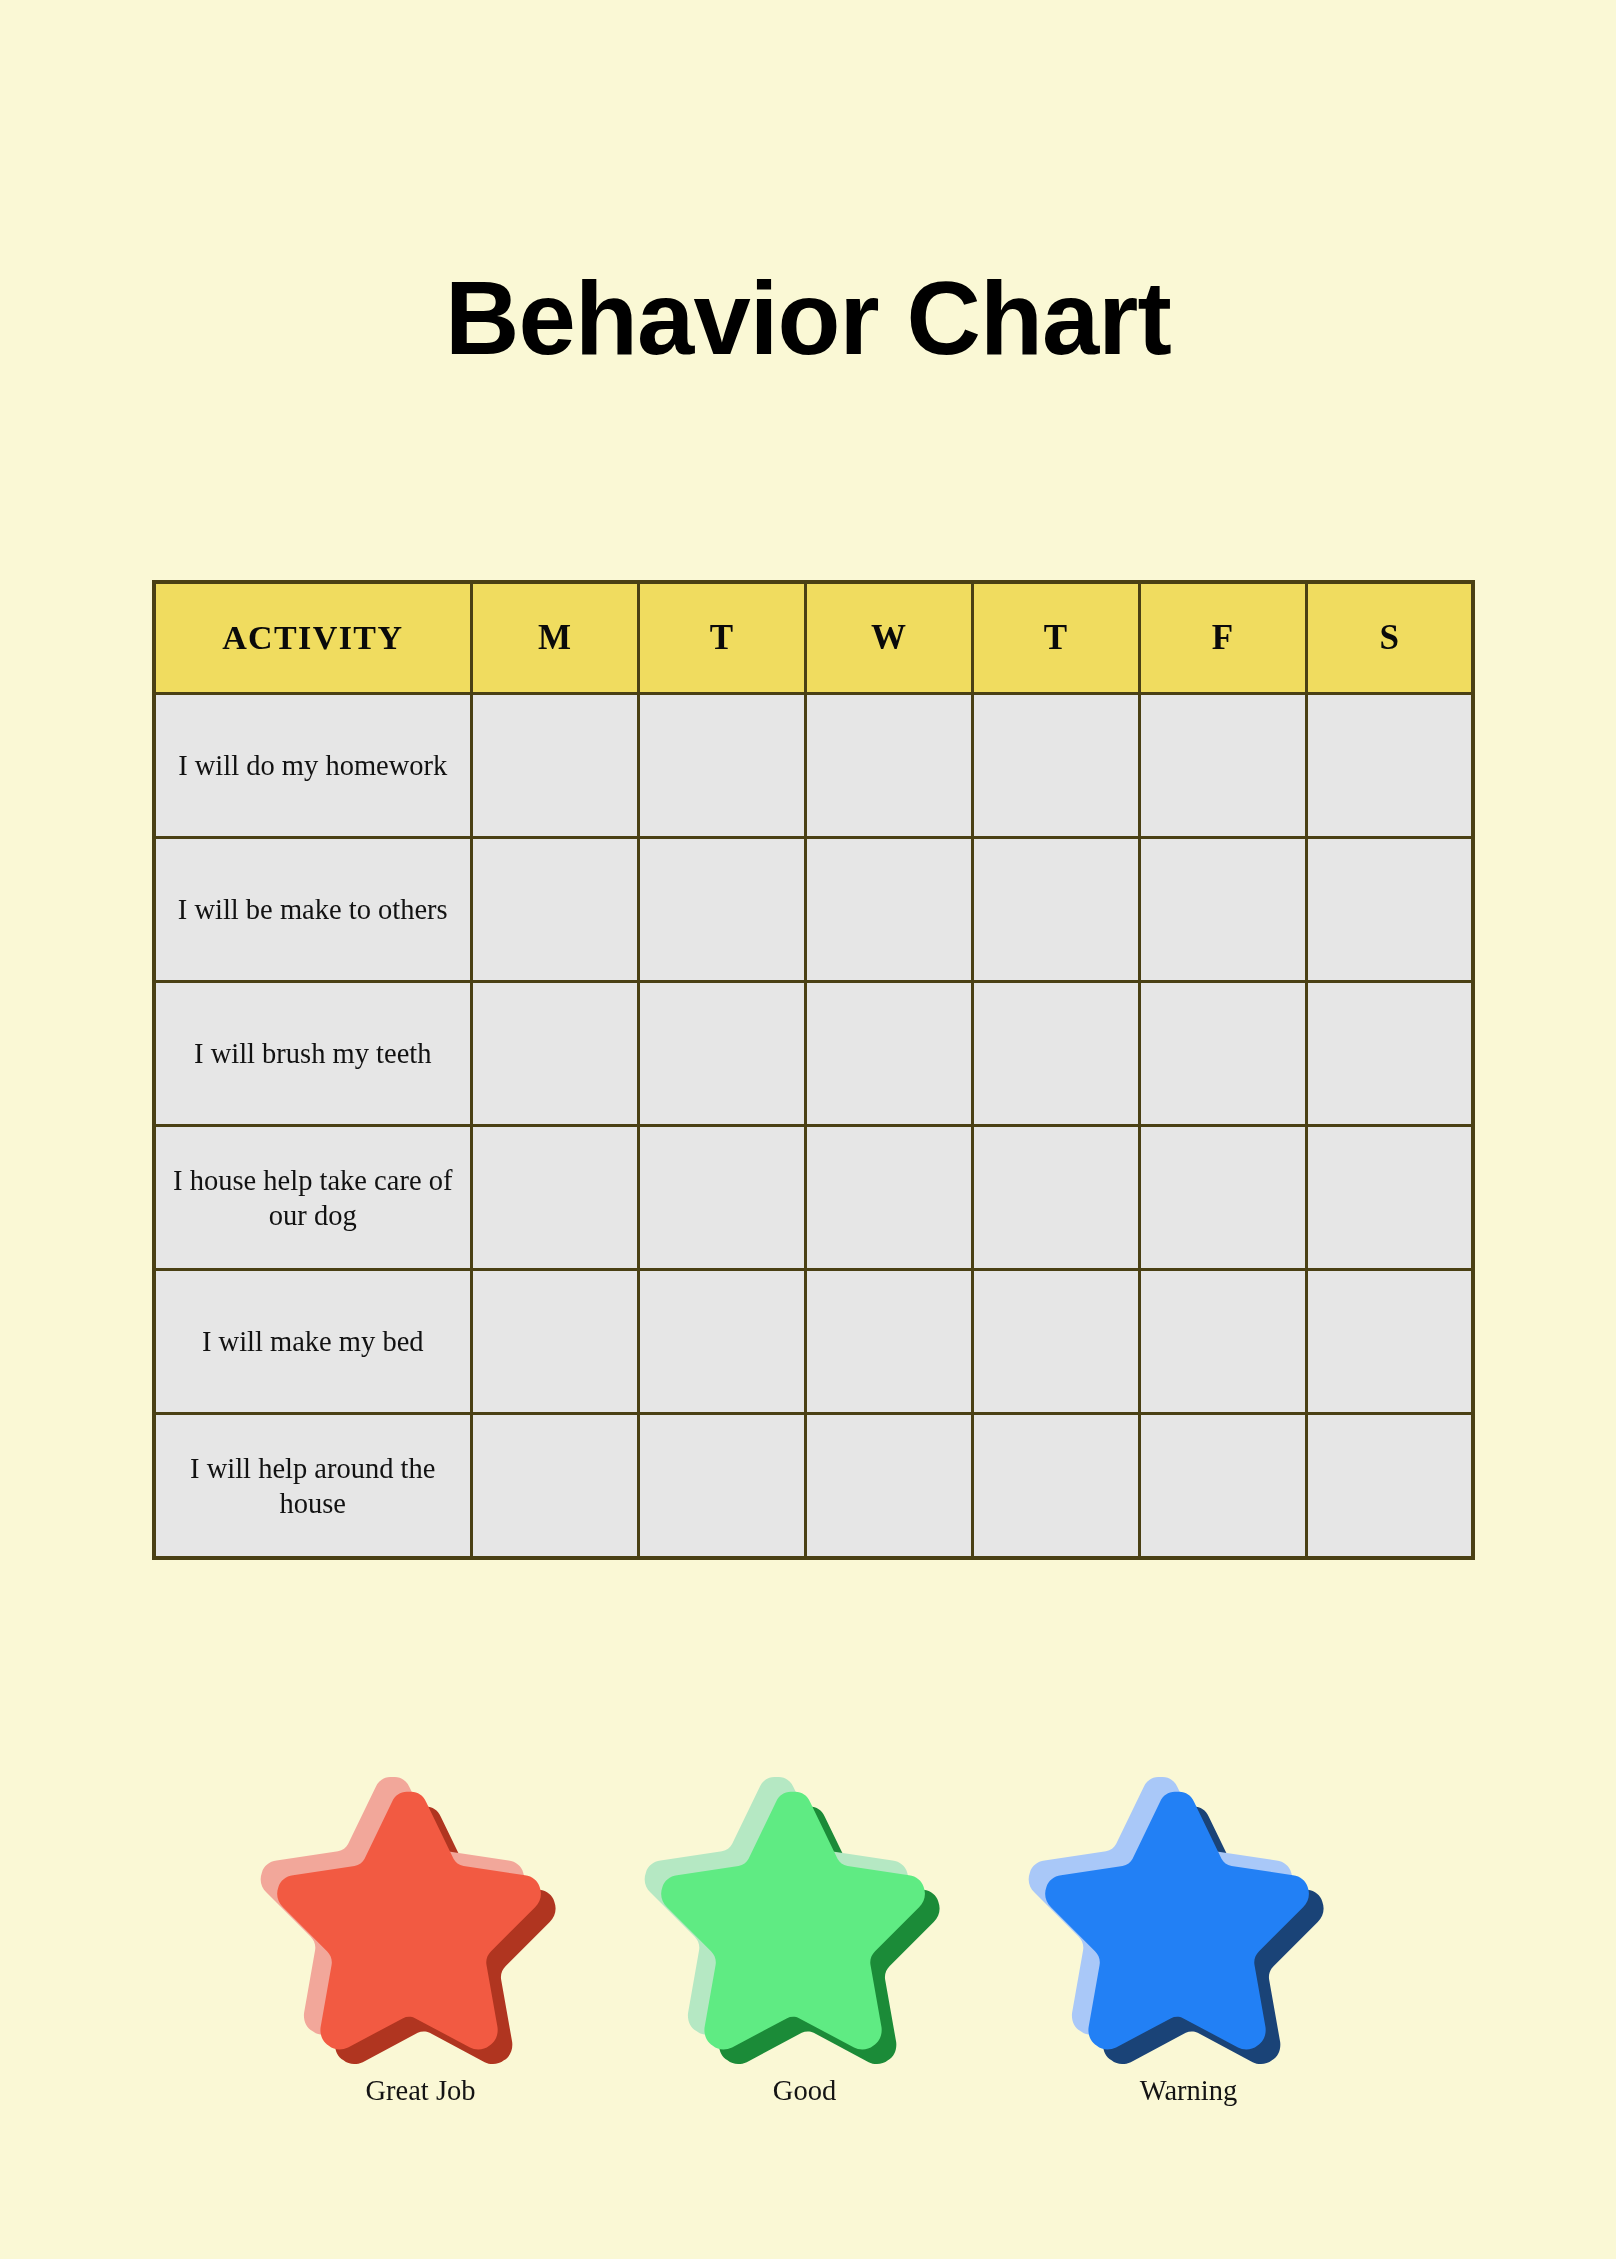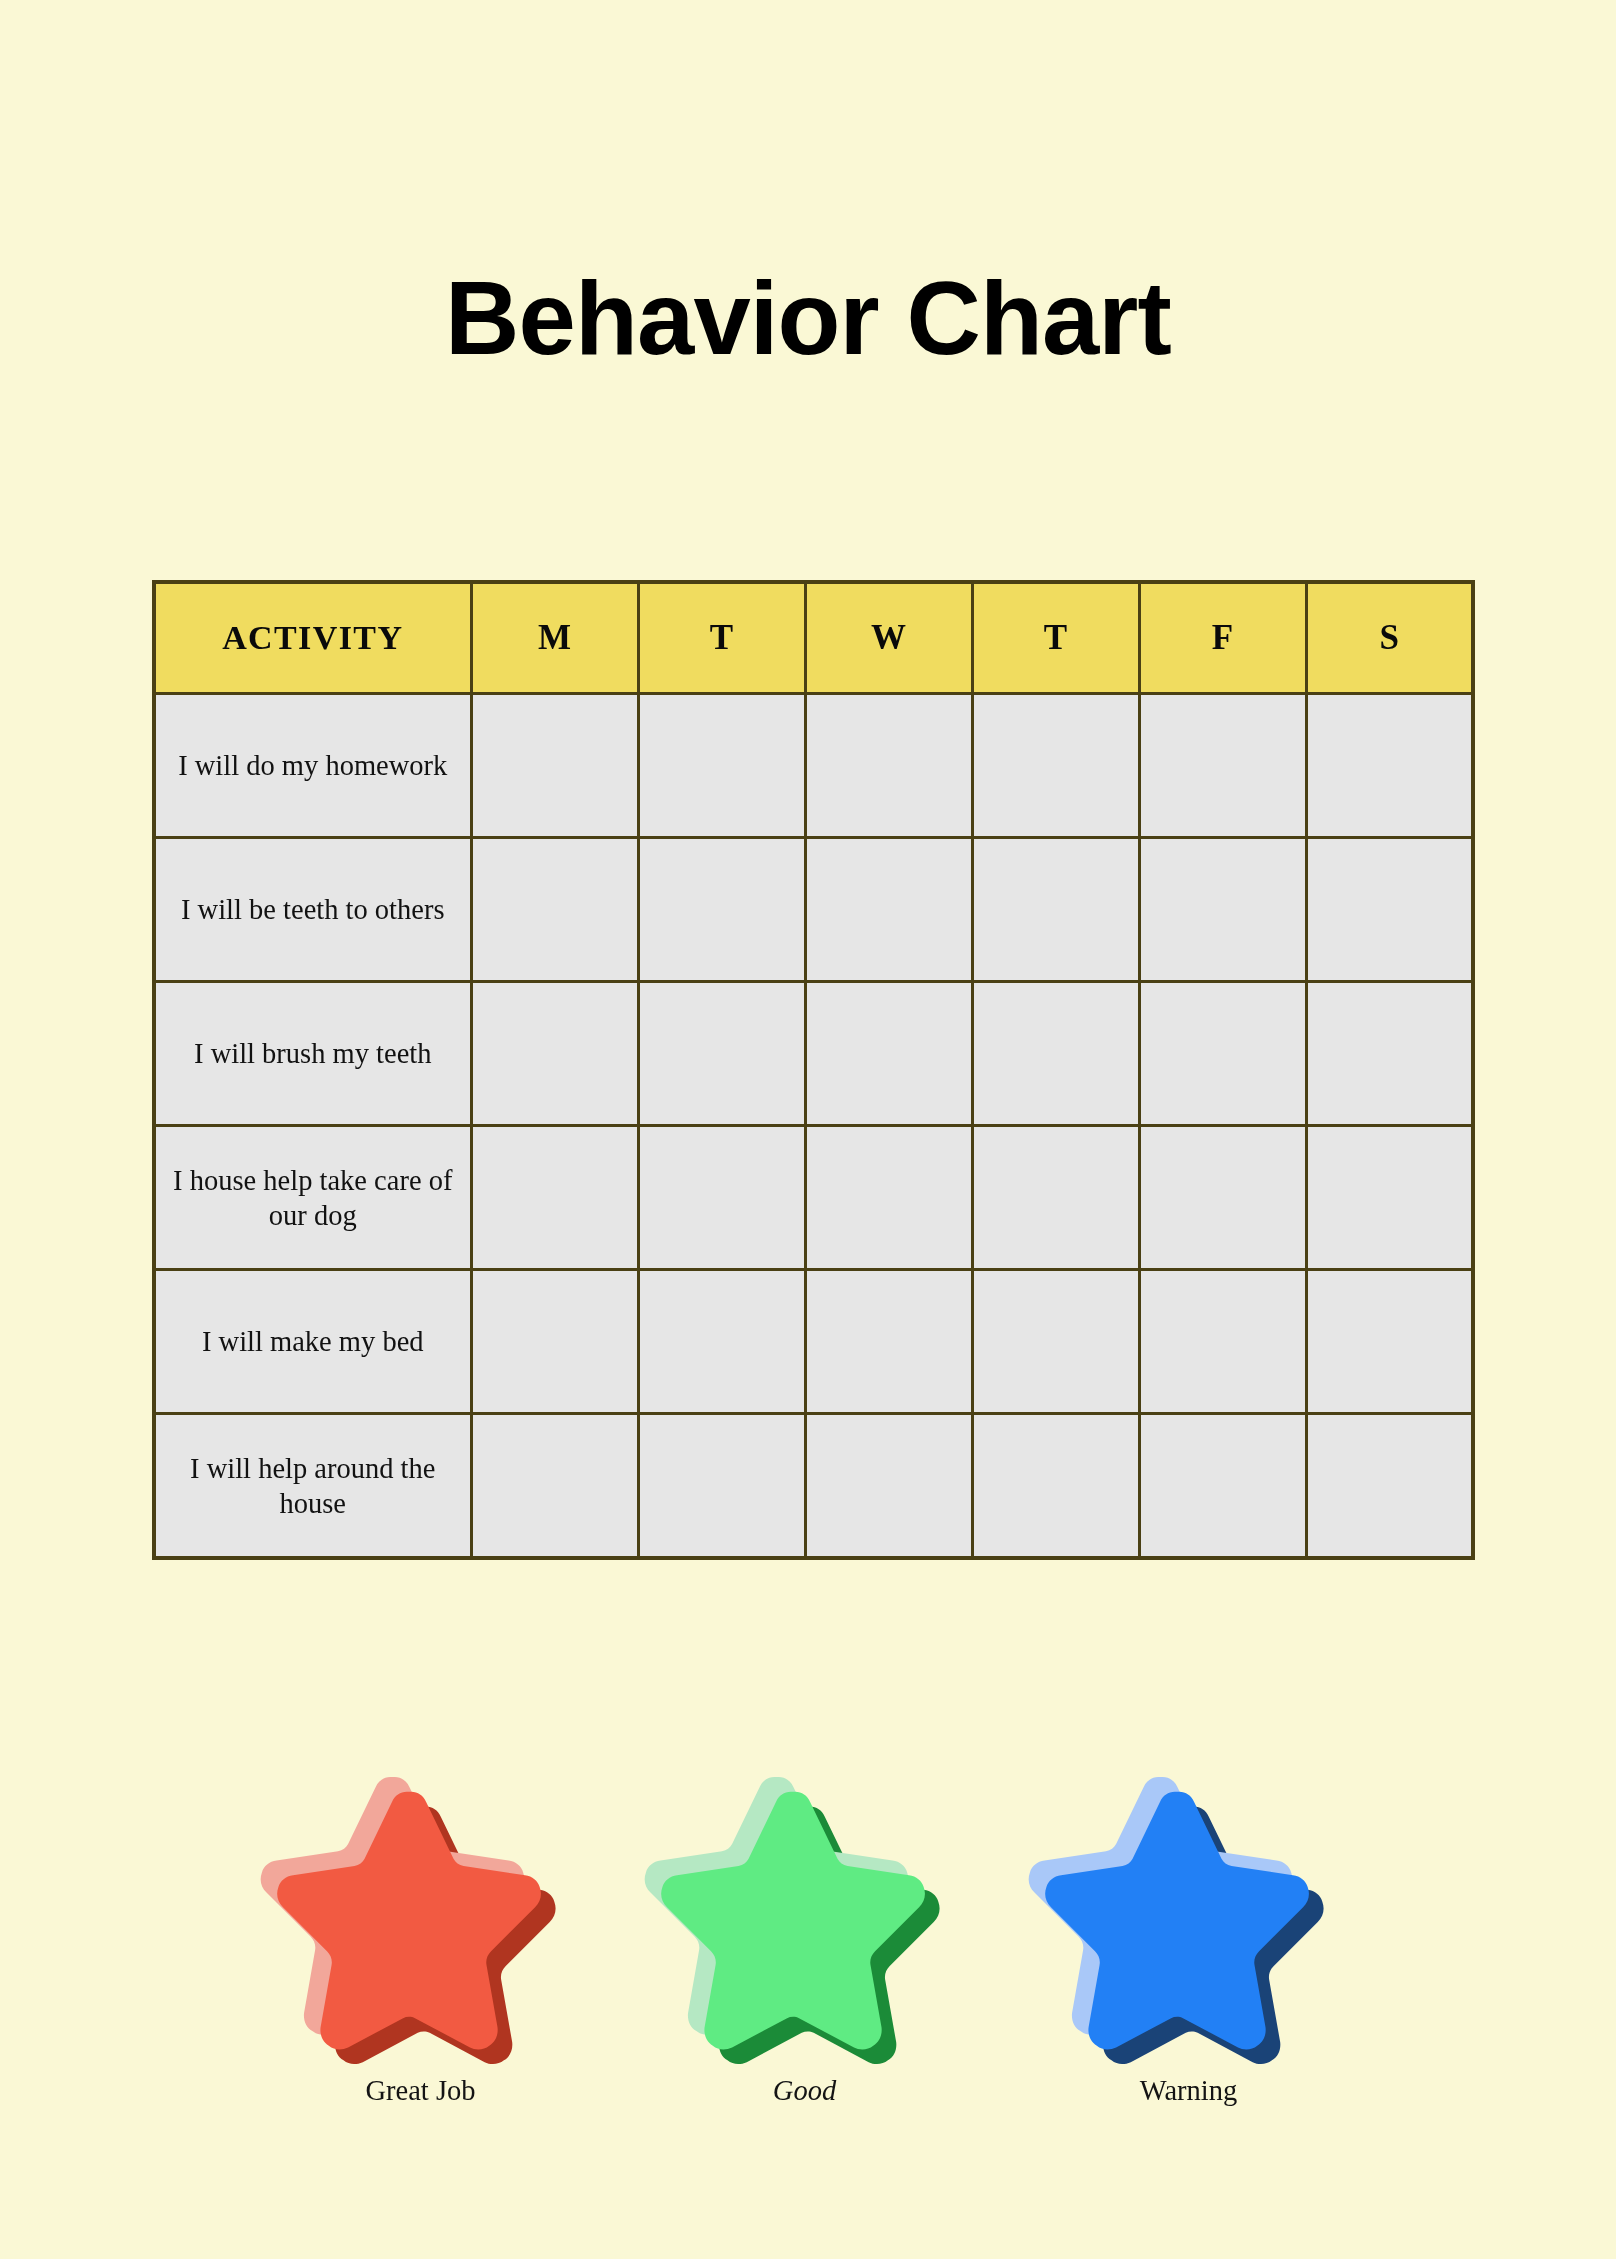--- a/index.html
+++ b/index.html
@@ -102,21 +102,21 @@
     height: 386px;
   }
   .legend-item {
     position: absolute;
     top: 0;
     width: 331px;
     height: 367px;
     text-align: center;
   }
   .legend-item.item-0 { left: 103px; }
-  .legend-item.item-1 { left: 487px; font-style: italic; }
+  .legend-item.item-1 { left: 487px; }
   .legend-item.item-2 { left: 871px; }
 
   .star-holder {
     position: relative;
     width: 275px;
     height: 266px;
     margin: 0 auto;
   }
   .star-holder svg {
     position: absolute;
@@ -169,21 +169,21 @@
         <tr>
           <td class="activity-cell">I will do my homework</td>
           <td class="mark-cell"></td>
           <td class="mark-cell"></td>
           <td class="mark-cell"></td>
           <td class="mark-cell"></td>
           <td class="mark-cell"></td>
           <td class="mark-cell"></td>
         </tr>
         <tr>
-          <td class="activity-cell">I will be teeth to others</td>
+          <td class="activity-cell">I will be make to others</td>
           <td class="mark-cell"></td>
           <td class="mark-cell"></td>
           <td class="mark-cell"></td>
           <td class="mark-cell"></td>
           <td class="mark-cell"></td>
           <td class="mark-cell"></td>
         </tr>
         <tr>
           <td class="activity-cell">I will brush my teeth</td>
           <td class="mark-cell"></td>

